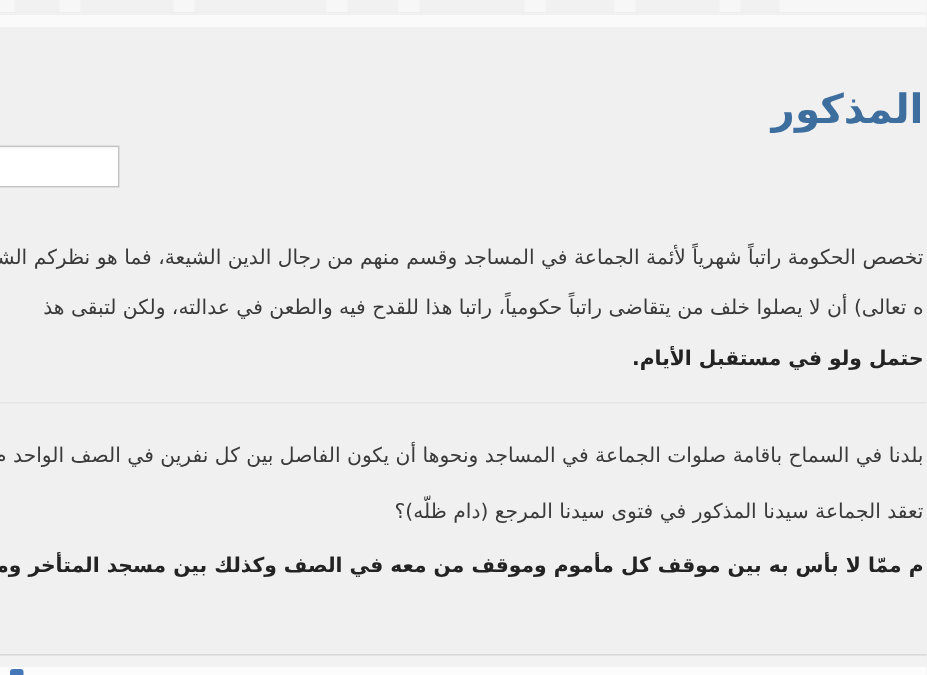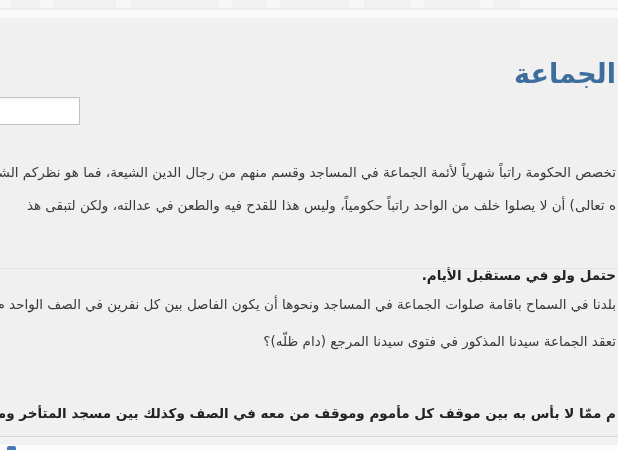--- a/index.html
+++ b/index.html
@@ -40,21 +40,21 @@
     box-shadow:inset 0 1px 2px rgba(0,0,0,0.05);
     font-family:"DejaVu Sans",sans-serif;font-size:13px;
     padding:0 4px;outline:none;
   }
   .line{
     position:absolute;right:2px;
     direction:rtl;white-space:nowrap;
     font-size:13.5px;color:#3a3a3a;
     line-height:20px;
   }
-  .line.bold{font-weight:bold;color:#232323;margin-top:36px;}
+  .line.bold{font-weight:bold;color:#232323;}
   .q1-l1{top:162px;}
   .q1-l2{top:195px;}
   .q1-l3{top:229px;}
   .q2-l1{top:294px;}
   .q2-l2{top:331px;}
   .ans-l1{top:367px;}
   .divider{
     position:absolute;left:0;width:618px;height:1px;
     background:#e4e4e4;
   }
@@ -81,26 +81,26 @@
     <span class="frag f2"></span>
     <span class="frag f3"></span>
     <span class="frag f4"></span>
     <span class="frag f5"></span>
     <span class="frag f6"></span>
     <span class="frag f7"></span>
     <span class="frag f8"></span>
   </div>
   <div class="white-band"></div>
 
-  <h1 class="page-title">الجماعة</h1>
+  <h1 class="page-title">المذكور</h1>
 
   <input class="side-input" type="text" value="" style="">
 
   <div class="line q1-l1">تخصص الحكومة راتباً شهرياً لأئمة الجماعة في المساجد وقسم منهم من رجال الدين الشيعة، فما هو نظركم الشر</div>
-  <div class="line q1-l2">ه تعالى) أن لا يصلوا خلف من الواحد راتباً حكومياً، وليس هذا للقدح فيه والطعن في عدالته، ولكن لتبقى هذ</div>
+  <div class="line q1-l2">ه تعالى) أن لا يصلوا خلف من يتقاضى راتباً حكومياً، راتبا هذا للقدح فيه والطعن في عدالته، ولكن لتبقى هذ</div>
   <div class="line bold q1-l3">حتمل ولو في مستقبل الأيام.</div>
 
   <div class="divider mid"></div>
 
   <div class="line q2-l1">بلدنا في السماح باقامة صلوات الجماعة في المساجد ونحوها أن يكون الفاصل بين كل نفرين في الصف الواحد م</div>
   <div class="line q2-l2">تعقد الجماعة سيدنا المذكور في فتوى سيدنا المرجع (دام ظلّه)؟</div>
 
   <div class="line bold ans-l1">م ممّا لا بأس به بين موقف كل مأموم وموقف من معه في الصف وكذلك بين مسجد المتأخر وموقف المتقدم</div>
 
   <div class="bottom-bar">

